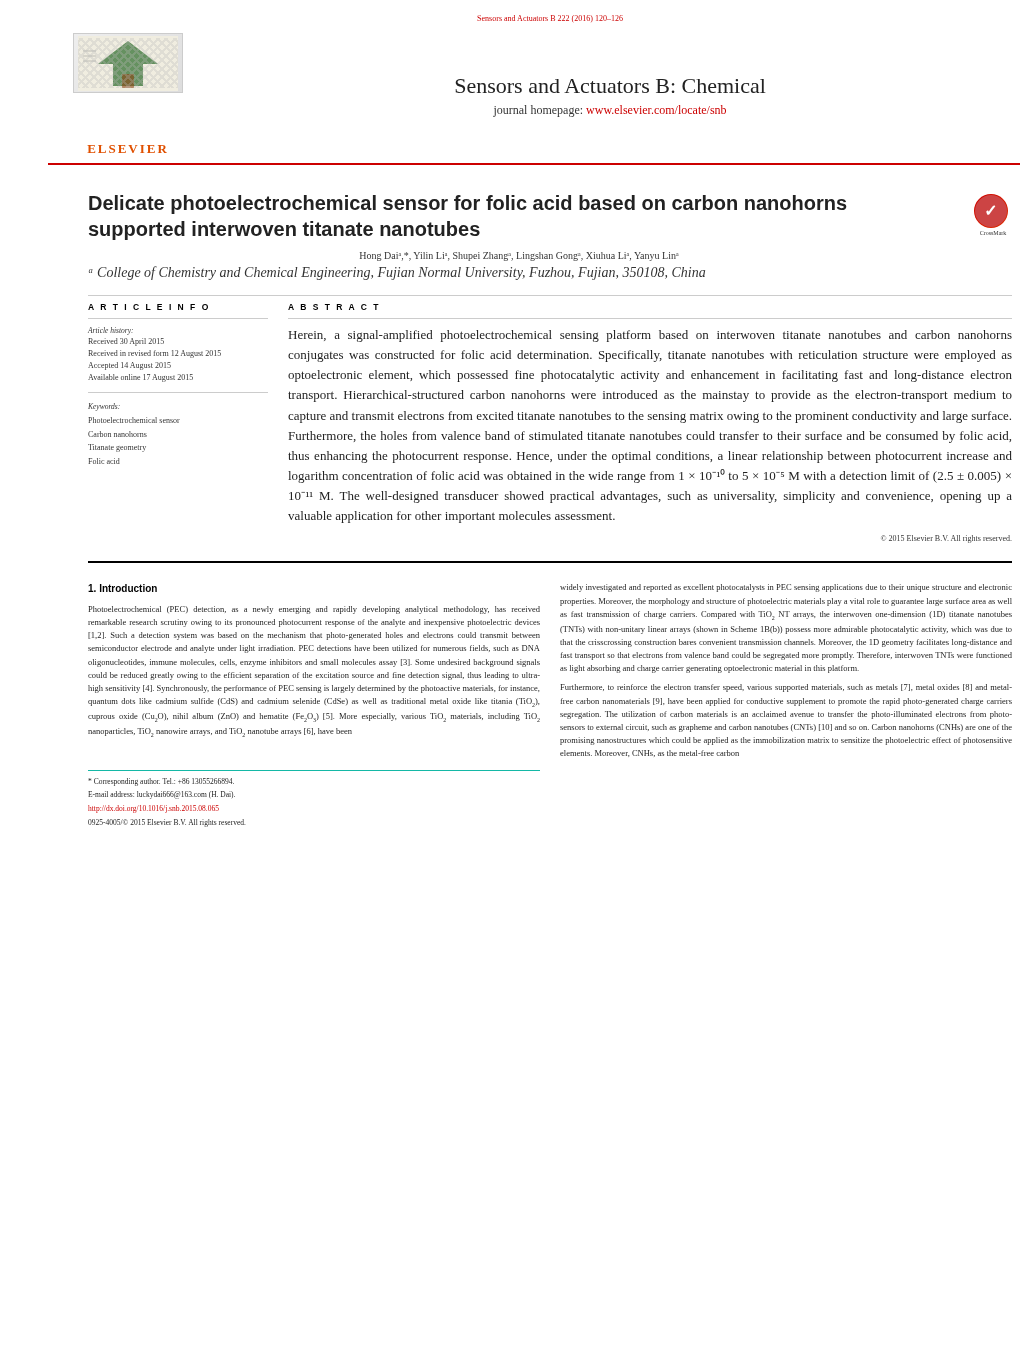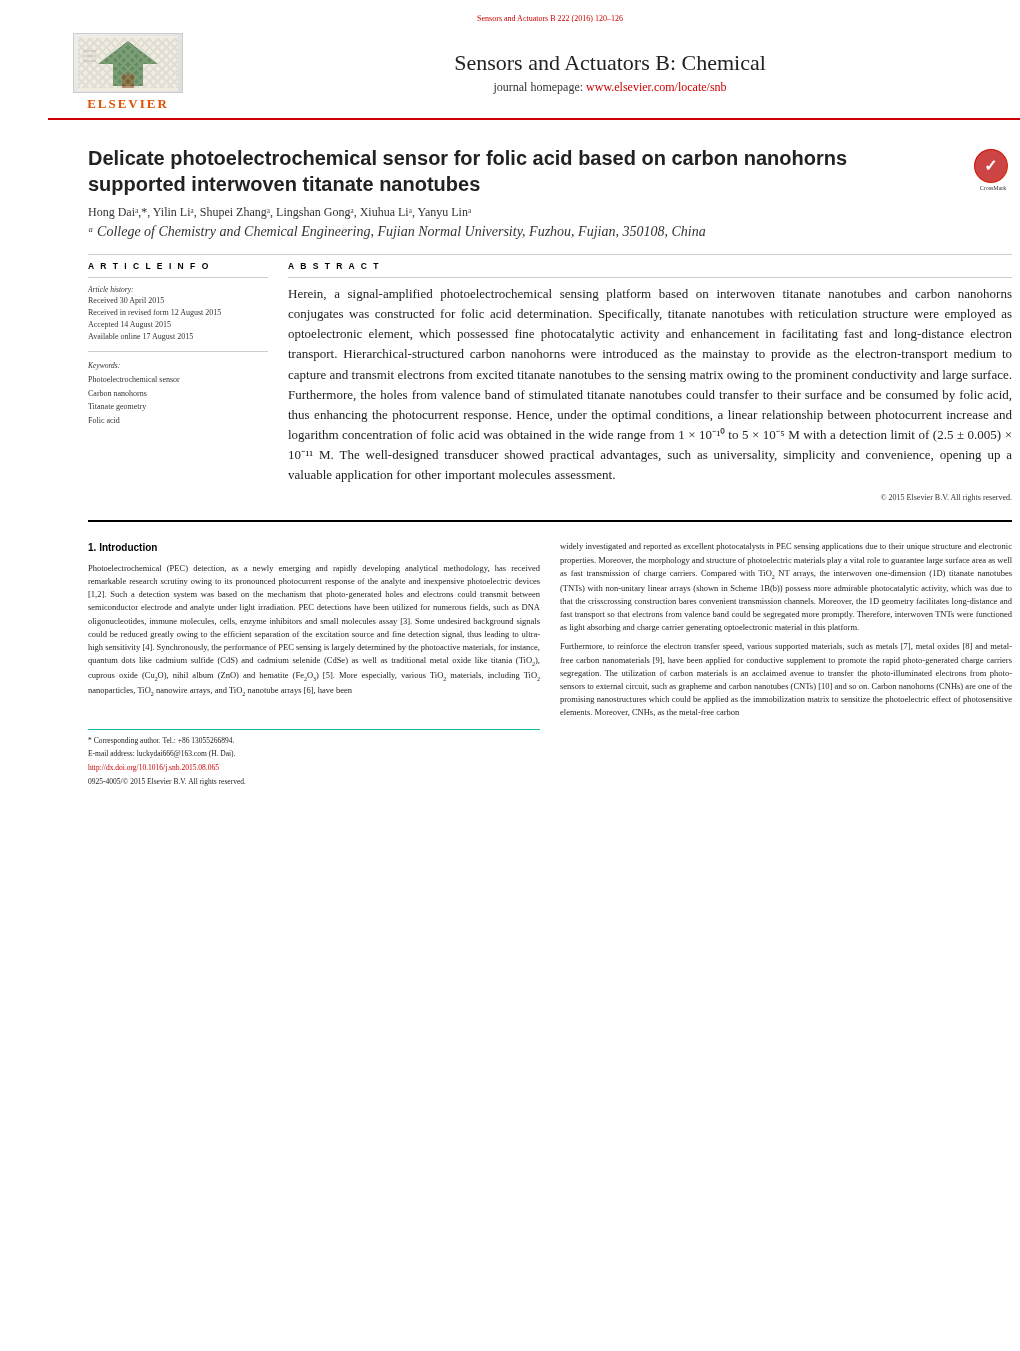--- a/index.html
+++ b/index.html
@@ -35,20 +35,21 @@
       display: flex;
       align-items: center;
       justify-content: space-between;
       padding: 6px 0 6px 0;
     }
     .elsevier-logo {
       display: flex;
       flex-direction: column;
       align-items: center;
       width: 120px;
+      gap: 45px;
     }
     .elsevier-logo-img {
       width: 110px;
       height: 60px;
       background: linear-gradient(135deg, #eee 0%, #ddd 100%);
       border: 1px solid #ccc;
       display: flex;
       align-items: center;
       justify-content: center;
       position: relative;
@@ -142,23 +143,24 @@
     }
     .article-title-text h2 {
       font-size: 20px;
       font-weight: bold;
       color: #222;
       font-family: Arial, sans-serif;
       line-height: 1.3;
       margin-bottom: 8px;
     }
     .article-authors {
-      font-size: 12px;
+      font-size: 10px;
       color: #333;
       margin-bottom: 4px;
+      text-align: center;
     }
     .article-affiliation {
       font-size: 14px;
       font-style: italic;
       color: #333;
     }
     .crossmark-logo {
       width: 38px;
       margin-left: 12px;
       margin-top: 4px;

